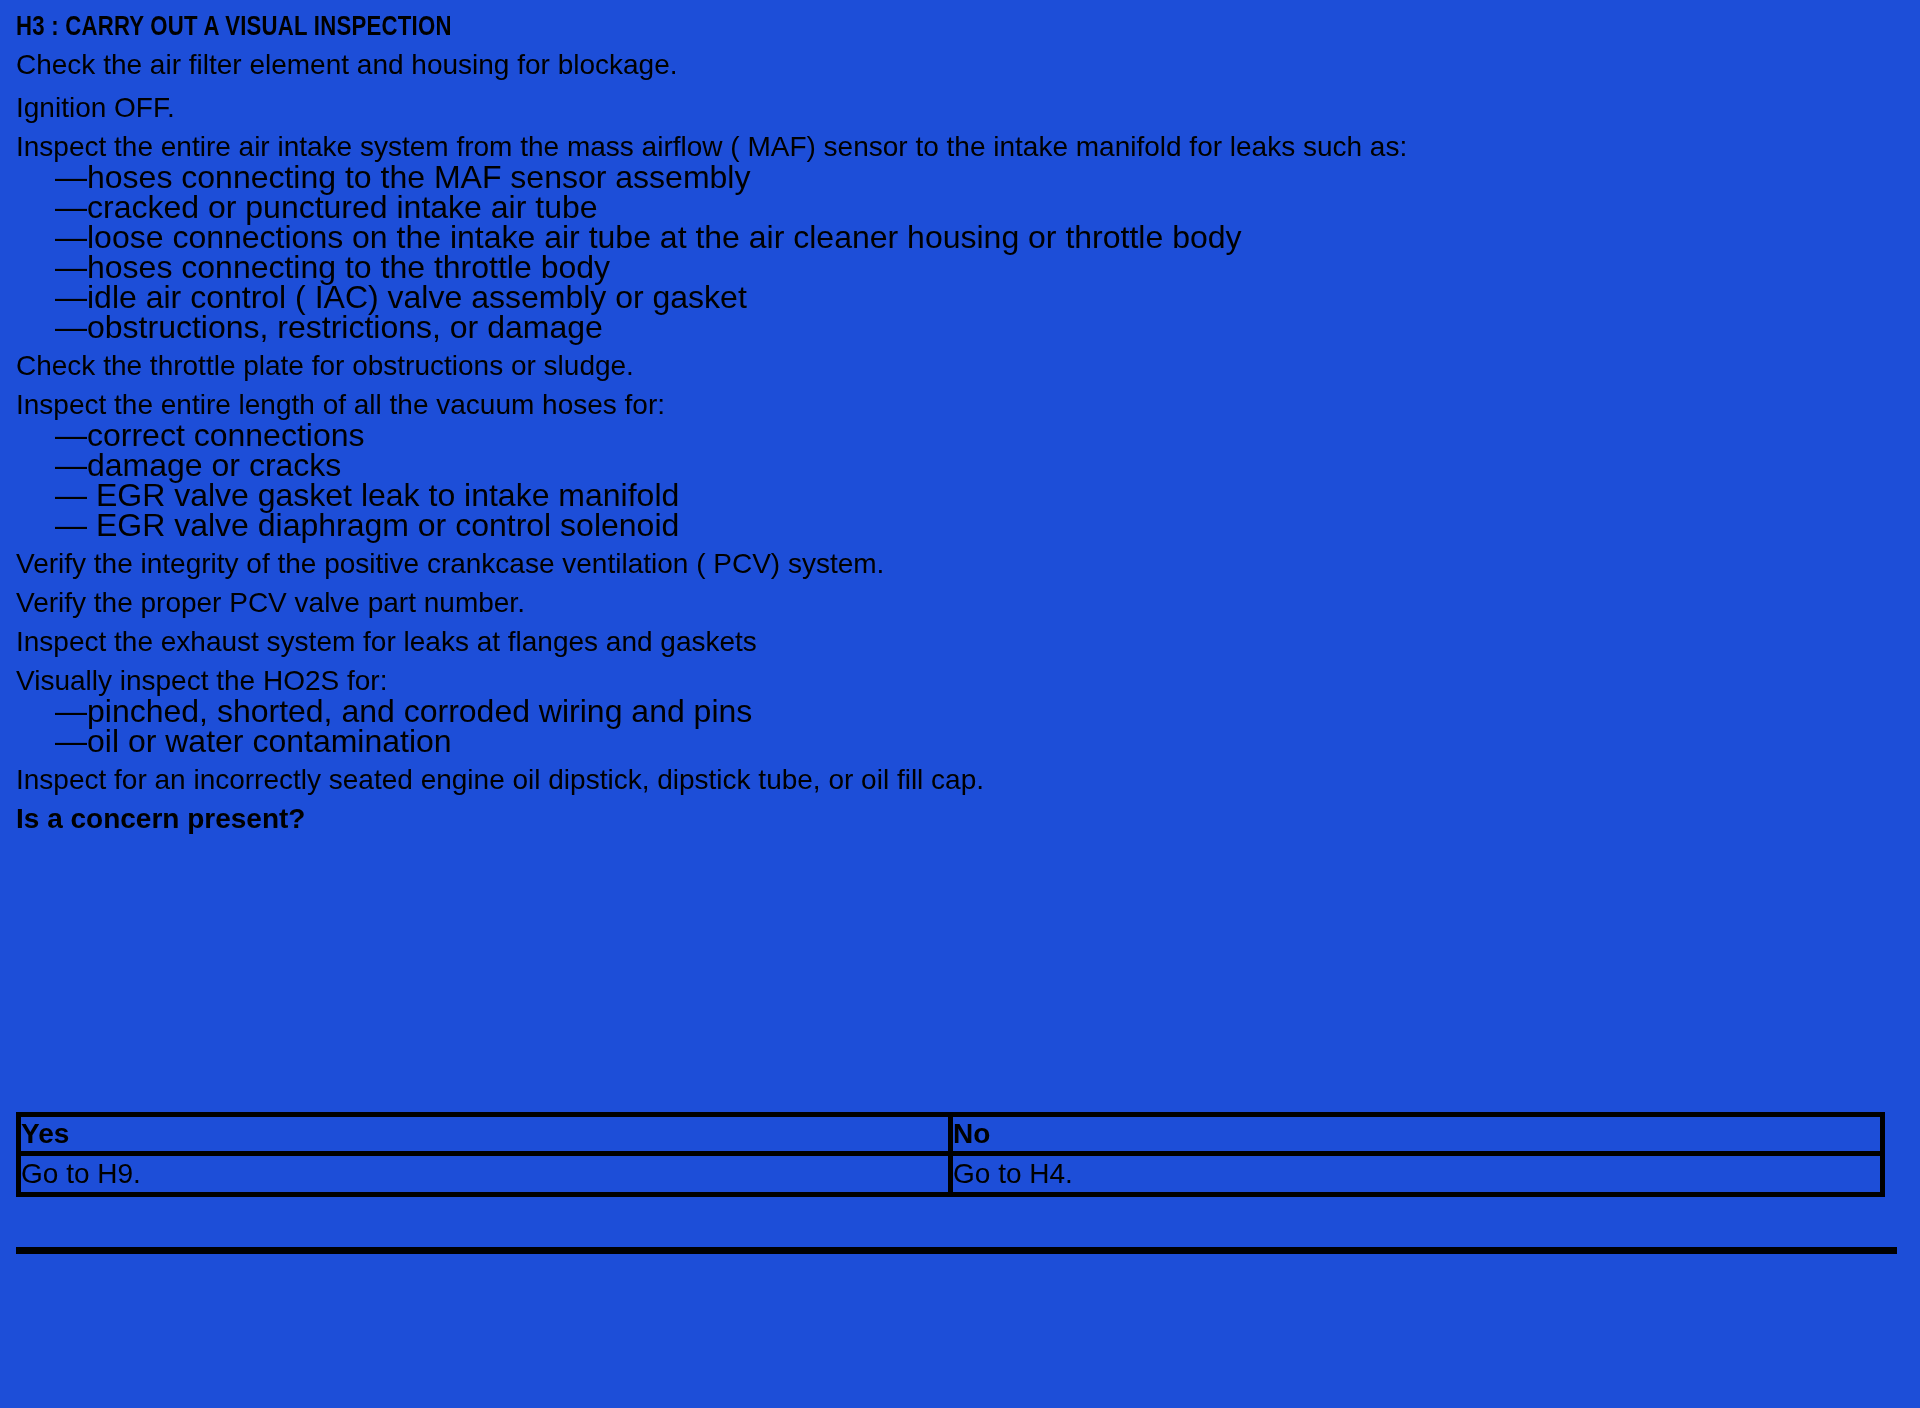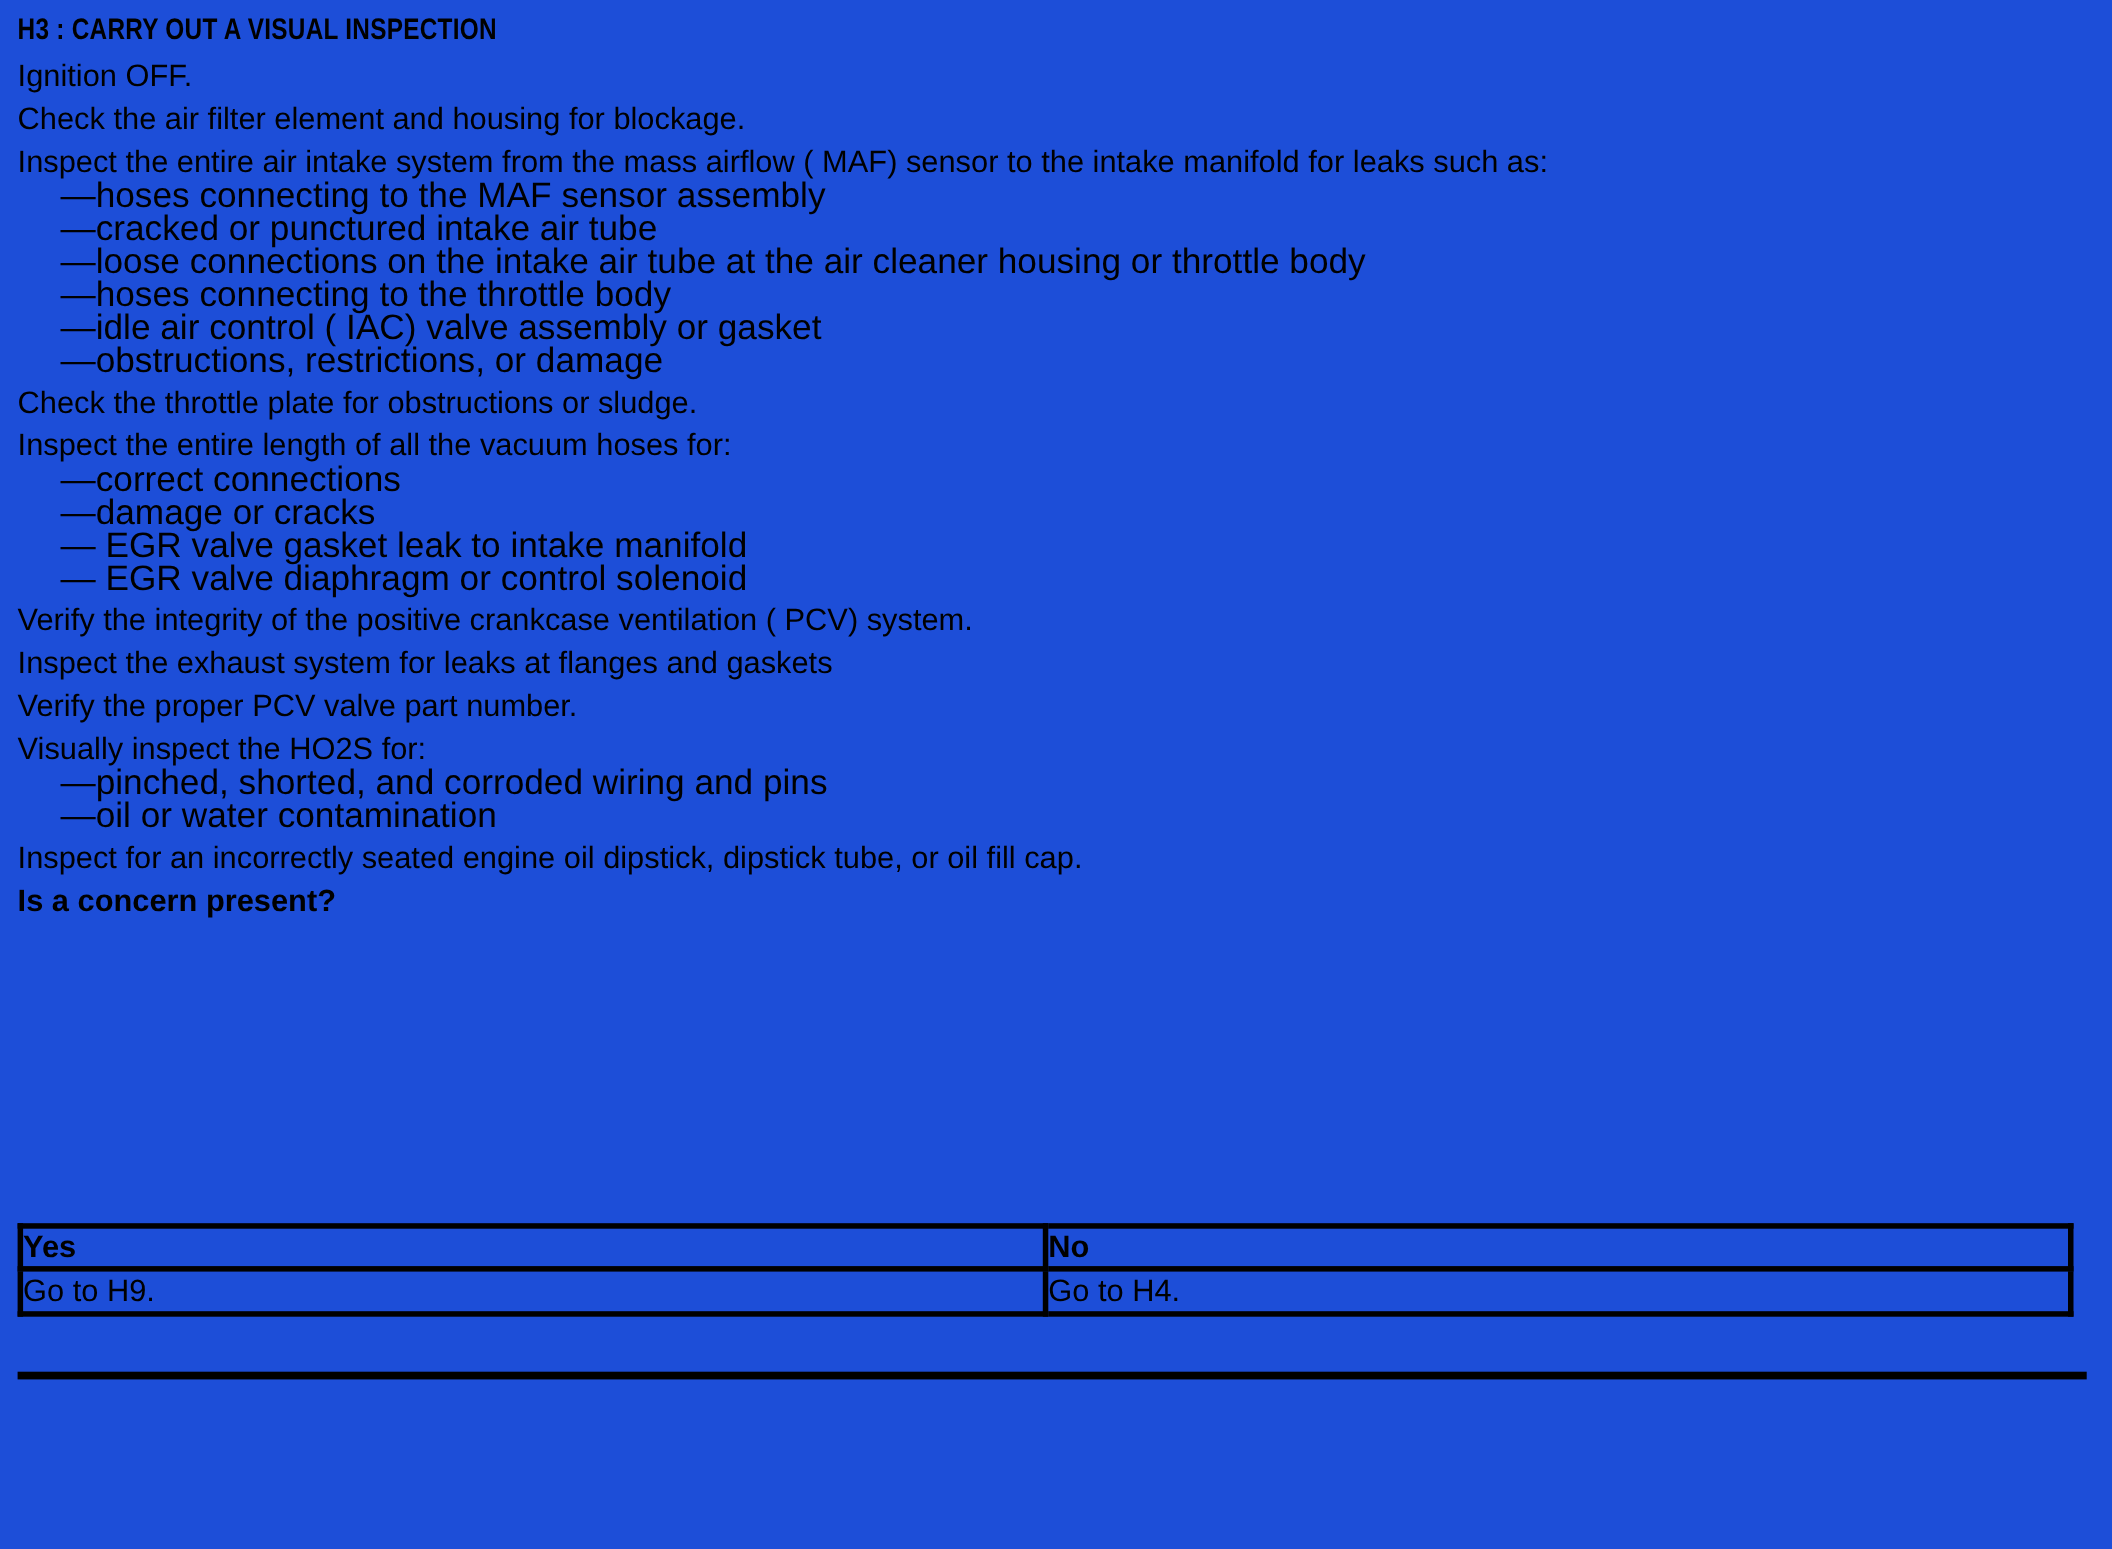--- a/index.html
+++ b/index.html
@@ -78,38 +78,38 @@
 </style>
 </head>
 <body>
 
 <div class="page">
 
   <div class="heading">
     <span class="heading-inner">H3 : CARRY OUT A VISUAL INSPECTION</span>
   </div>
 
+  <div class="para">Check the air filter element and housing for blockage.</div>
   <div class="para first">Ignition OFF.</div>
-  <div class="para">Check the air filter element and housing for blockage.</div>
   <div class="para">Inspect the entire air intake system from the mass airflow ( MAF) sensor to the intake manifold for leaks such as:</div>
   <div class="bullet">—hoses connecting to the MAF sensor assembly</div>
   <div class="bullet">—cracked or punctured intake air tube</div>
   <div class="bullet">—loose connections on the intake air tube at the air cleaner housing or throttle body</div>
   <div class="bullet">—hoses connecting to the throttle body</div>
   <div class="bullet">—idle air control ( IAC) valve assembly or gasket</div>
   <div class="bullet">—obstructions, restrictions, or damage</div>
   <div class="para">Check the throttle plate for obstructions or sludge.</div>
   <div class="para">Inspect the entire length of all the vacuum hoses for:</div>
   <div class="bullet">—correct connections</div>
   <div class="bullet">—damage or cracks</div>
   <div class="bullet">— EGR valve gasket leak to intake manifold</div>
   <div class="bullet">— EGR valve diaphragm or control solenoid</div>
   <div class="para">Verify the integrity of the positive crankcase ventilation ( PCV) system.</div>
+  <div class="para">Verify the proper PCV valve part number.</div>
   <div class="para">Inspect the exhaust system for leaks at flanges and gaskets</div>
-  <div class="para">Verify the proper PCV valve part number.</div>
   <div class="para">Visually inspect the HO2S for:</div>
   <div class="bullet">—pinched, shorted, and corroded wiring and pins</div>
   <div class="bullet">—oil or water contamination</div>
   <div class="para">Inspect for an incorrectly seated engine oil dipstick, dipstick tube, or oil fill cap.</div>
 
   <div class="question">Is a concern present?</div>
 
   <table class="decision-table">
     <tbody>
       <tr>

